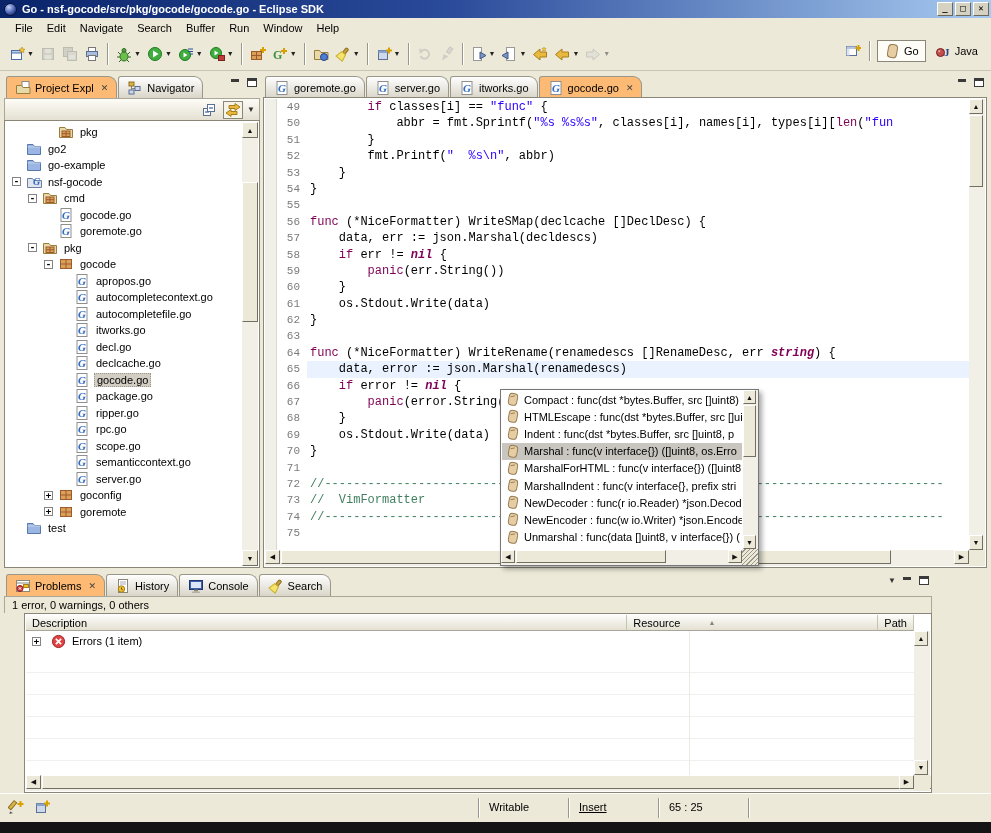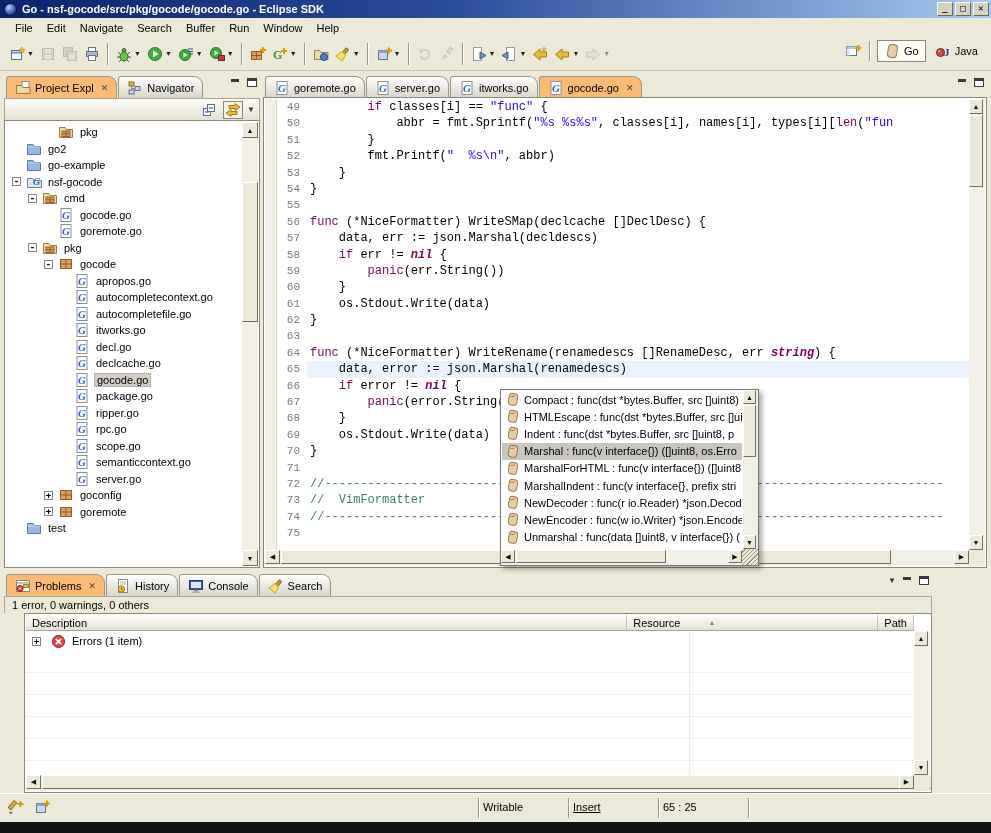--- a/index.html
+++ b/index.html
@@ -116,21 +116,21 @@
   .trow { height:20px; display:flex; align-items:center; gap:6px; padding-left:6px; }
   .erow { height:22px; border-bottom:1px solid #f0f0ee; }
   .colline { position:absolute; top:17px; bottom:17px; width:1px; background:#eceae4; }
   .pb-sbv { position:absolute; right:1px; top:17px; bottom:17px; width:16px; }
   .pb-sbh { position:absolute; left:1px; right:17px; bottom:1px; height:16px; }
   .pb-corner { position:absolute; right:1px; bottom:1px; width:16px; height:16px; background:#ece9d8; }
 
   
   .status { position:absolute; left:0; top:793px; width:991px; height:29px; background:#ece9d8; border-top:1px solid #fff; }
   .status .lefticons { position:absolute; left:8px; top:5px; display:flex; gap:10px; align-items:center; }
-  .sf { position:absolute; top:4px; height:20px; width:73px; padding:3px 0 0 4px;
+  .sf { position:absolute; top:4px; height:20px; width:73px; padding:3px 0 0 10px;
     border-left:1px solid #9a968a; box-shadow:1px 0 0 #fff inset; }
   .sf1 { left:478px; } .sf2 { left:568px;text-decoration:underline; } .sf3 { left:658px; }
   .sf-end { position:absolute; left:748px; top:4px; height:20px; width:2px; border-left:1px solid #9a968a; box-shadow:1px 0 0 #fff inset; }
   .bottom-strip { position:absolute; left:0; top:822px; width:991px; height:11px; background:#141414; }
 </style>
 </head>
 <body>
 
 <div class="titlebar">
   <span class="app-logo icon"></span>

